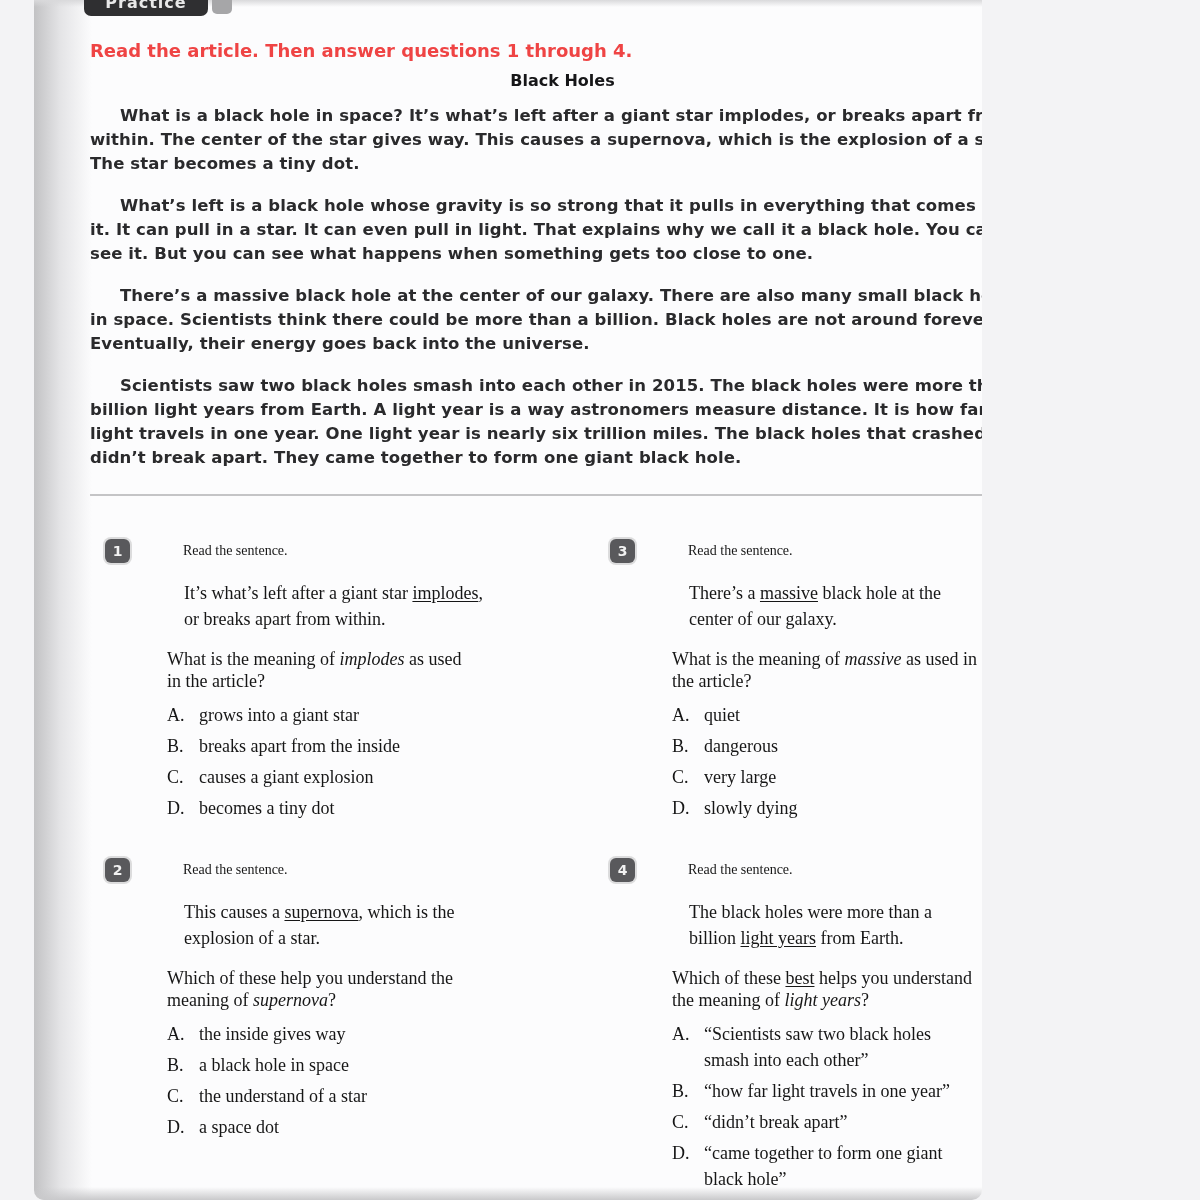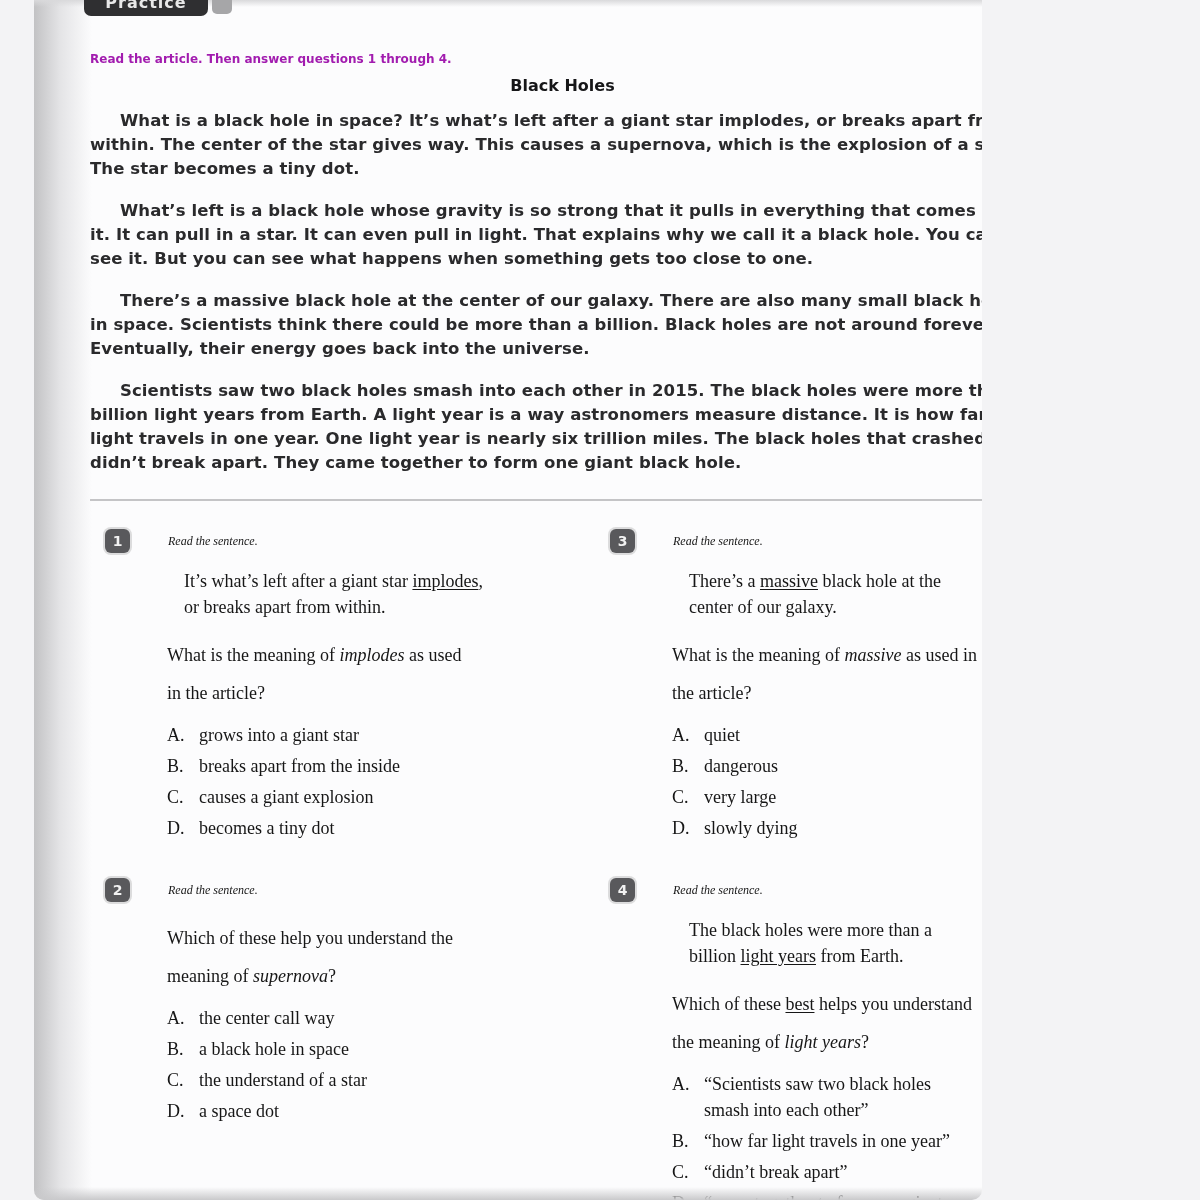--- a/index.html
+++ b/index.html
@@ -52,21 +52,21 @@
     display: inline-block; position: relative; top: -7px;
     color: #e8e8e8; font-size: 16px; font-weight: bold; letter-spacing: 1px;
   }
   .tab-shadow {
     position: absolute; left: 178px; top: 0; width: 20px; height: 14px;
     background: #a6a6a8; border-radius: 0 0 5px 5px; z-index: 3;
   }
   
   .content { position: absolute; left: 56px; top: 40px; width: 945px; z-index: 1; }
   .instructions {
-    font-size: 12px; font-weight: bold; color: #a21caf; margin: 12px 0 10px;
+    font-size: 18px; font-weight: bold; color: #ef4444; margin: 0 0 10px;
   }
   .article-title {
     font-size: 16px; font-weight: bold; text-align: center;
     color: #161618; margin: 6px 0 14px;
   }
   .para {
     font-size: 16.5px; font-weight: bold; line-height: 24px;
     color: #2a2a2c; text-indent: 30px; margin: 0 0 18px; letter-spacing: .1px;
   }
   .divider { height: 2px; background: #c4c4c6; border: none; margin: 24px 0 0; }
@@ -78,23 +78,23 @@
     font-family: "Liberation Serif", serif; color: #161616;
   }
   .q-badge {
     position: absolute; left: 0; top: 1px; width: 25px; height: 24px;
     background: #59595c; border-radius: 6px;
     color: #f2f2f2; font-family: "DejaVu Sans", sans-serif;
     font-size: 14px; font-weight: bold;
     display: flex; align-items: center; justify-content: center;
     box-shadow: 0 0 0 2px rgba(160,160,160,.35);
   }
-  .q-lead { font-size: 12px; line-height: 26px; margin: 1px; font-style: italic; }
+  .q-lead { font-size: 14px; line-height: 26px; margin: 16px; }
   .q-sentence { font-size: 18px; line-height: 26px; margin: 14px 17px 16px; }
-  .q-prompt { font-size: 18px; line-height: 38px; margin: 16px 0 10px; }
+  .q-prompt { font-size: 18px; line-height: 22px; margin: 16px 0 10px; }
   .option { display: flex; margin: 5px 0; font-size: 18px; line-height: 26px; }
   .opt-letter { width: 32px; flex-shrink: 0; }
   .opt-text { }
   .u { text-decoration: underline; text-underline-offset: 2px; }
   .i { font-style: italic; }
   .w290 { max-width: 290px; }
   .w300 { max-width: 300px; }
   .w310 { max-width: 310px; }
   .w320 { max-width: 320px; }
   .narrow { max-width: 250px; }
@@ -147,25 +147,26 @@
             <div class="option">
                 <span class="opt-letter">D.</span>
                 <span class="opt-text">becomes a tiny dot</span>
               </div>
           </div>
         </div>
 
         <div class="question">
           <span class="q-badge">2</span>
           <p class="q-lead">Read the sentence.</p>
+          <p class="q-sentence w310"><span>This causes a </span><span class="u">supernova</span><span>, which is the explosion of a star.</span></p>
           <p class="q-prompt w320"><span>Which of these help you understand the meaning of </span><span class="i">supernova</span><span>?</span></p>
           <div>
             <div class="option">
                 <span class="opt-letter">A.</span>
-                <span class="opt-text">the center call way</span>
+                <span class="opt-text">the inside gives way</span>
               </div>
             <div class="option">
                 <span class="opt-letter">B.</span>
                 <span class="opt-text">a black hole in space</span>
               </div>
             <div class="option">
                 <span class="opt-letter">C.</span>
                 <span class="opt-text">the understand of a star</span>
               </div>
             <div class="option">

